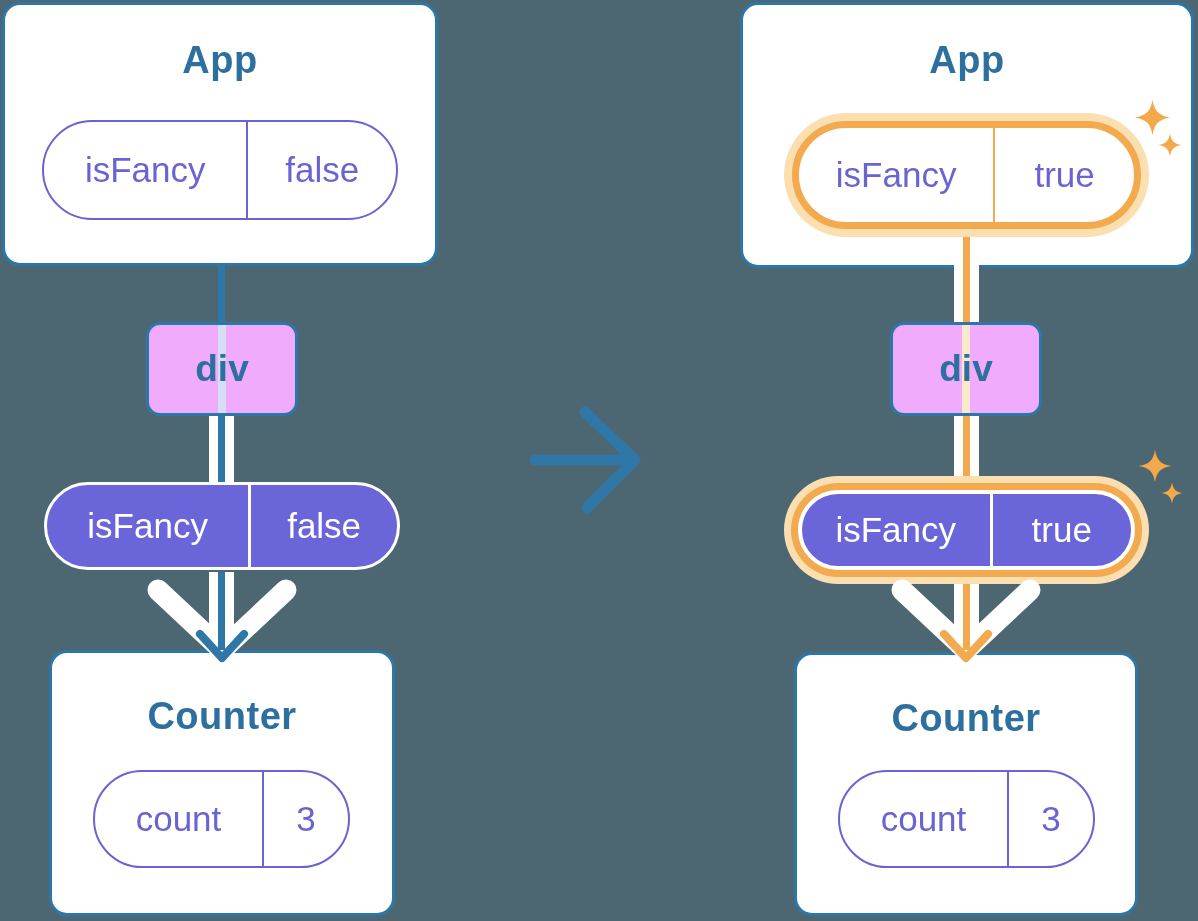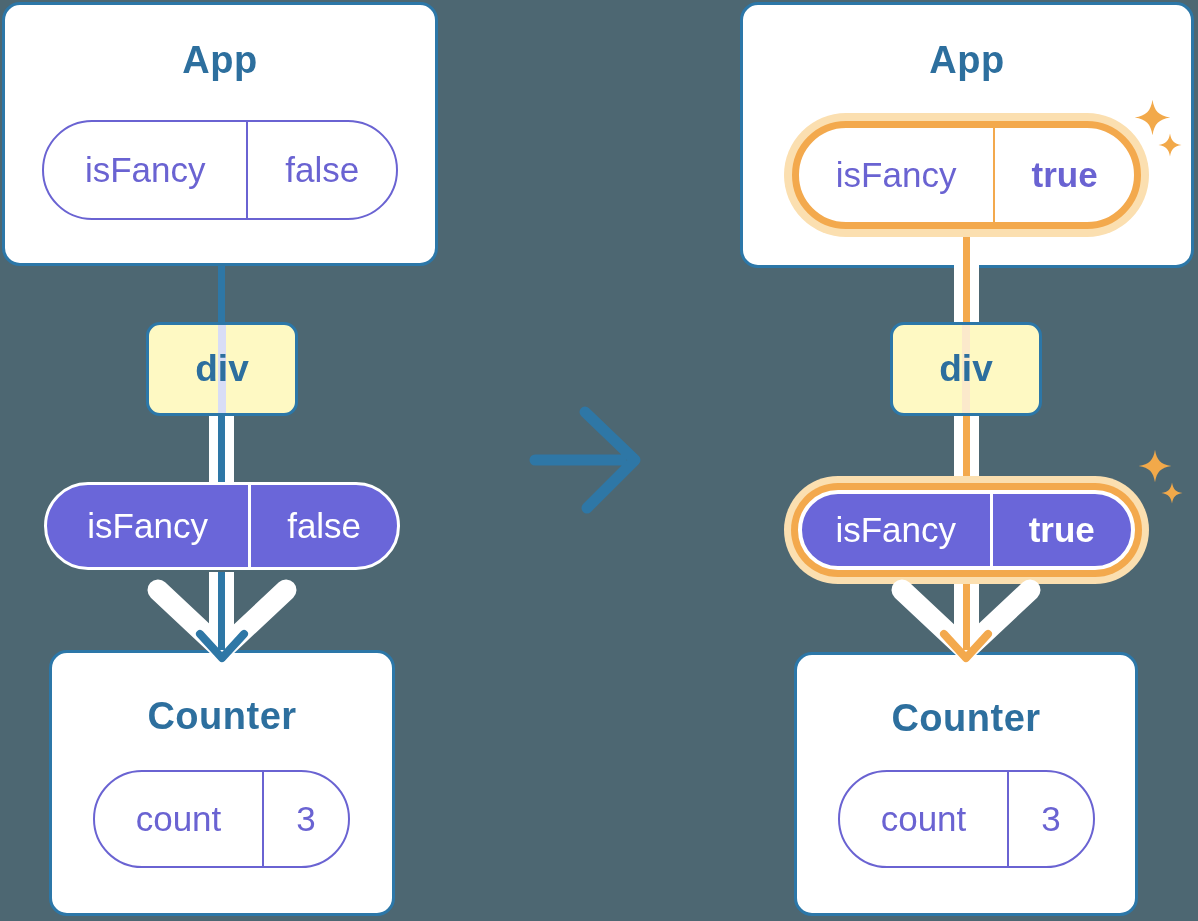--- a/index.html
+++ b/index.html
@@ -18,21 +18,21 @@
   .card-counter-before { left:49px;  top:650px; width:346px; height:266px; }
   .card-counter-after  { left:794px; top:652px; width:344px; height:264px; }
   .card-title {
     margin-top:34px; text-align:center;
     font-size:38px; font-weight:600; letter-spacing:.5px;
     color: var(--title-text,#2d6f9e);
   }
   .card-counter-before .card-title, .card-counter-after .card-title { margin-top:42px; }
 
   .divbox {
-    position:absolute; z-index:3; background:#fef9c3; box-sizing:border-box;
+    position:absolute; z-index:3; background:#f0abfc; box-sizing:border-box;
     border:3px solid var(--card-border,#2c77a8); border-radius:14px;
     display:flex; align-items:center; justify-content:center;
     font-size:37px; font-weight:600; color:var(--title-text,#2d6f9e);
   }
   .div-before { left:146px; top:322px; width:152px; height:94px; }
   .div-after  { left:890px; top:322px; width:152px; height:94px; }
   .thread { position:absolute; top:0; bottom:0; left:50%; width:8px; margin-left:-4px; }
   .thread.purple { background:var(--faint-purple,#d8ddf6); }
   .thread.orange { background:var(--faint-orange,#fbe9cb); }
   .divbox span { position:relative; z-index:1; }
@@ -67,21 +67,21 @@
   .pill-app-after { left:792px; top:121px; width:349px; height:108px; }
 
   .pill.glow-filled {
     background:var(--purple-fill,#6a66d9); color:#fff;
     border:4px solid #fff;
     box-shadow:0 0 0 7px var(--orange,#f3a94d), 0 0 0 14px var(--orange-pale,#fbdfb0);
   }
   .pill.glow-filled .cell.name { width:57%; border-right:3px solid #fff; }
   .pill-prop-after { left:798px; top:490px; width:337px; height:80px; }
 
-  .bold-val { font-weight:700; }
+  .bold-val { font-weight:400; }
 
   .vline { position:absolute; width:7px; z-index:2; }
   .vline.blue   { background:var(--line-blue,#2e77a6); }
   .vline.orange { background:var(--orange,#f3a94d); }
   .line-app-div-before { left:218px; top:264px; height:60px; }
 
   .band { position:absolute; width:25px; z-index:2; }
   .band.blue   { background:linear-gradient(to right,#fff 0 9px, var(--line-blue,#2e77a6) 9px 16px, #fff 16px 25px); }
   .band.orange { background:linear-gradient(to right,#fff 0 9px, var(--orange,#f3a94d) 9px 16px, #fff 16px 25px); }
   .band-div-prop-before { left:209px; top:414px; height:70px; }

